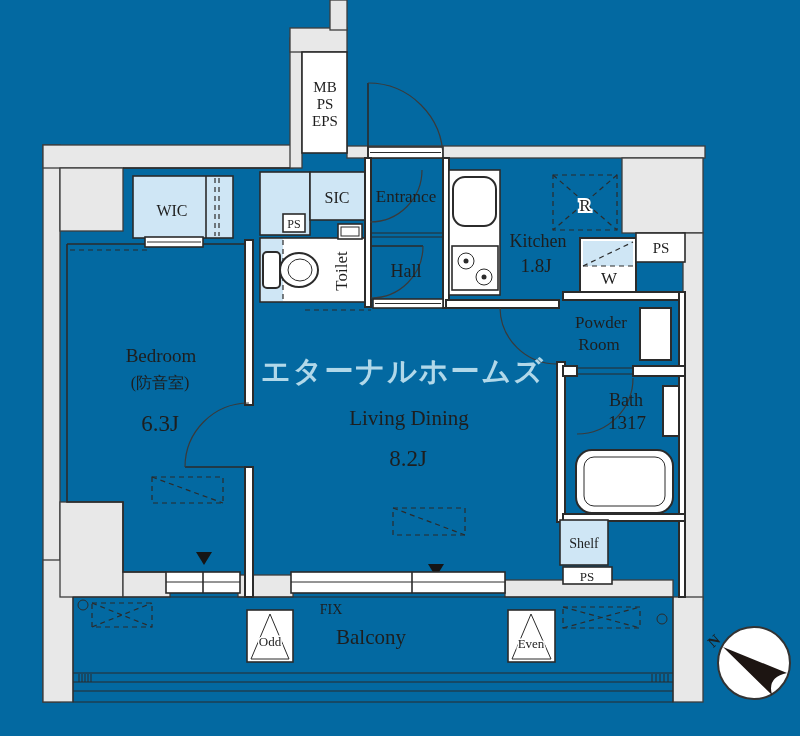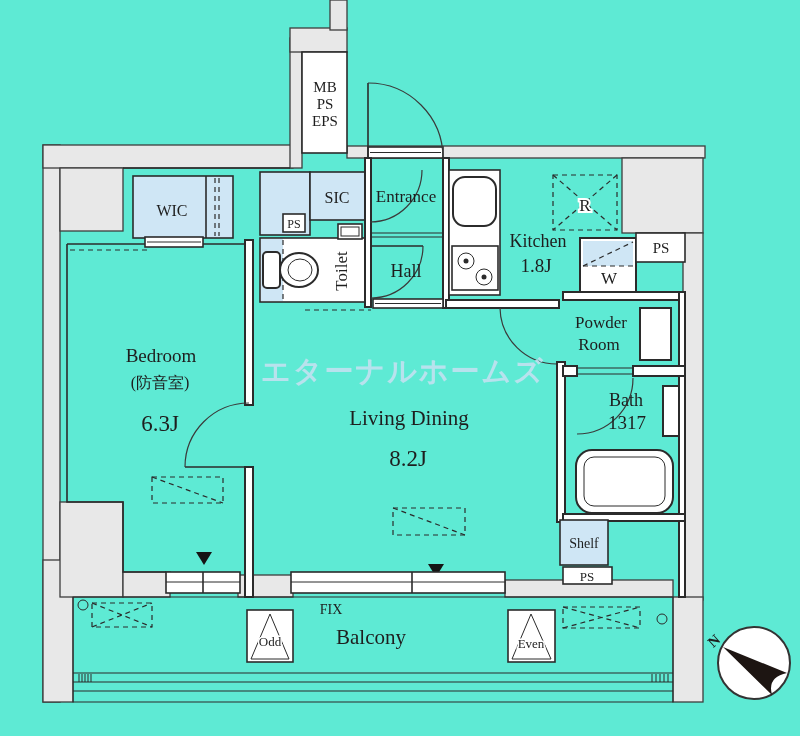--- a/index.html
+++ b/index.html
@@ -1,16 +1,16 @@
 <!DOCTYPE html>
 <html><head>
 <meta charset="utf-8">
 <style>
   html,body{margin:0;padding:0;background:#ffffff;}
-  #stage{position:relative;width:800px;height:736px;background:#5eead4;overflow:hidden;
+  #stage{position:relative;width:800px;height:736px;background:#0369a1;overflow:hidden;
          font-family:"Liberation Serif","DejaVu Serif",serif;}
   svg text{fill:#1e1e1e;font-family:"Liberation Serif","DejaVu Serif",serif;}
   .wall{fill:#e8e8e8;stroke:#3d3d3d;stroke-width:1.3;}
   .ln{stroke:#2b2b2b;stroke-width:1.6;fill:none;}
   .thin{stroke:#2b2b2b;stroke-width:1;fill:none;}
   .dash{stroke:#2b2b2b;stroke-width:1.2;fill:none;stroke-dasharray:5 4;}
   .blue{fill:#cfe6f5;stroke:#2b2b2b;stroke-width:1.6;}
   .whitebox{fill:#ffffff;stroke:#2b2b2b;stroke-width:1.6;}
   .fix2{fill:#ffffff;stroke:#2b2b2b;stroke-width:2;}
   .arc{stroke:#3a3a3a;stroke-width:1.2;fill:none;}

